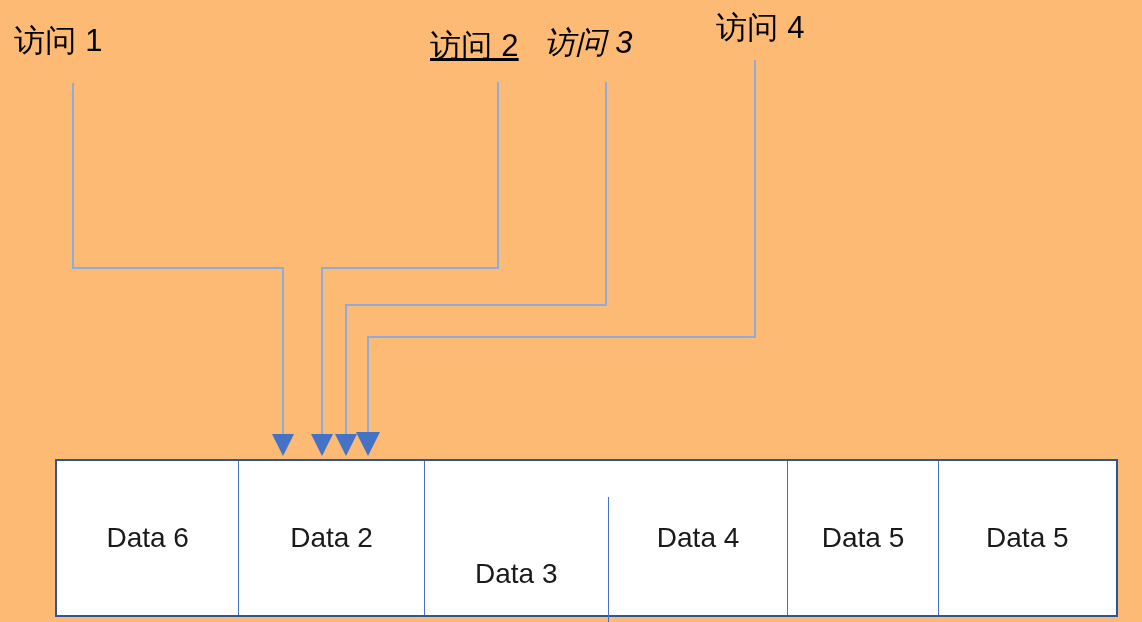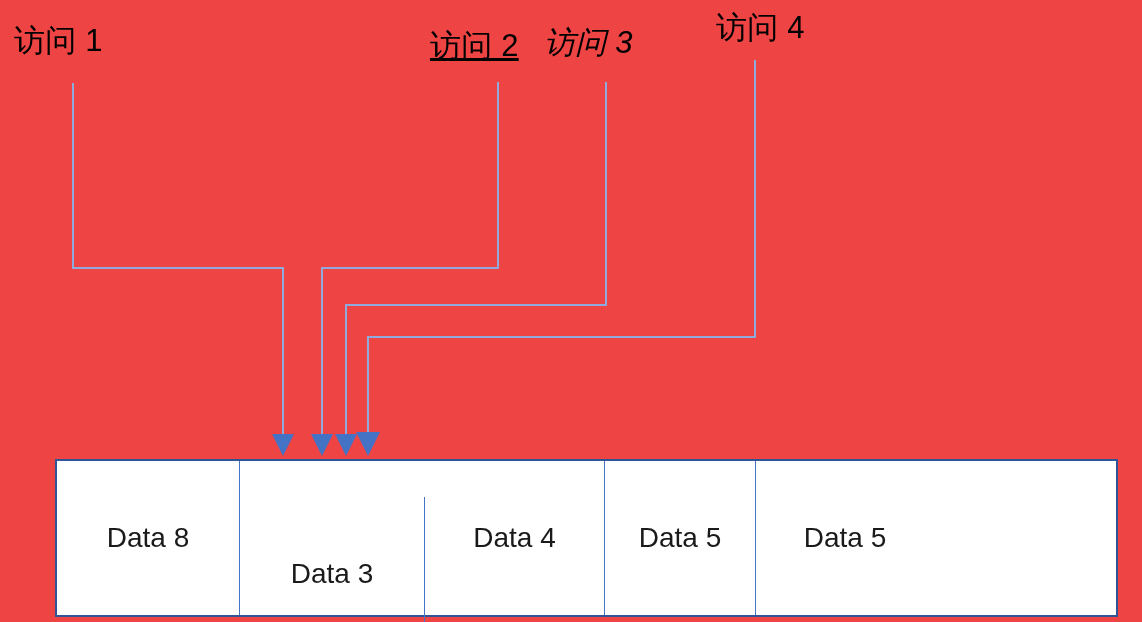--- a/index.html
+++ b/index.html
@@ -7,21 +7,21 @@
     padding: 0;
     background: #ffffff;
   }
   body {
     font-family: "Liberation Sans", "DejaVu Sans", sans-serif;
   }
   #canvas {
     position: relative;
     width: 1142px;
     height: 622px;
-    background: #ef4444;
+    background: #fdba74;
     overflow: hidden;
   }
 
   
   .access-label {
     position: absolute;
     font-size: 31px;
     line-height: 1;
     color: #000000;
     white-space: nowrap;
@@ -97,20 +97,21 @@
       <path class="conn-path" d="M 606 82 L 606 305 L 346 305 L 346 437"></path>
       <polygon class="arrow-head" points="335,434 357,434 346,456"></polygon>
     </g>
     <g>
       <path class="conn-path" d="M 755 60 L 755 337 L 368 337 L 368 437"></path>
       <polygon class="arrow-head" points="356,432 380,432 368,456"></polygon>
     </g>
   </svg>
 
   <div id="data-table">
-    <div class="data-cell" style="width:183px;">Data 8</div>
+    <div class="data-cell" style="width:183px;">Data 6</div>
+    <div class="data-cell" style="width:186px;">Data 2</div>
     <div class="data-cell" style="width:185px;margin-top:36px;">Data 3</div>
     <div class="data-cell" style="width:180px;">Data 4</div>
     <div class="data-cell" style="width:151px;">Data 5</div>
     <div class="data-cell" style="width:178px;">Data 5</div>
   </div>
 
 </div>
 
 </body></html>

